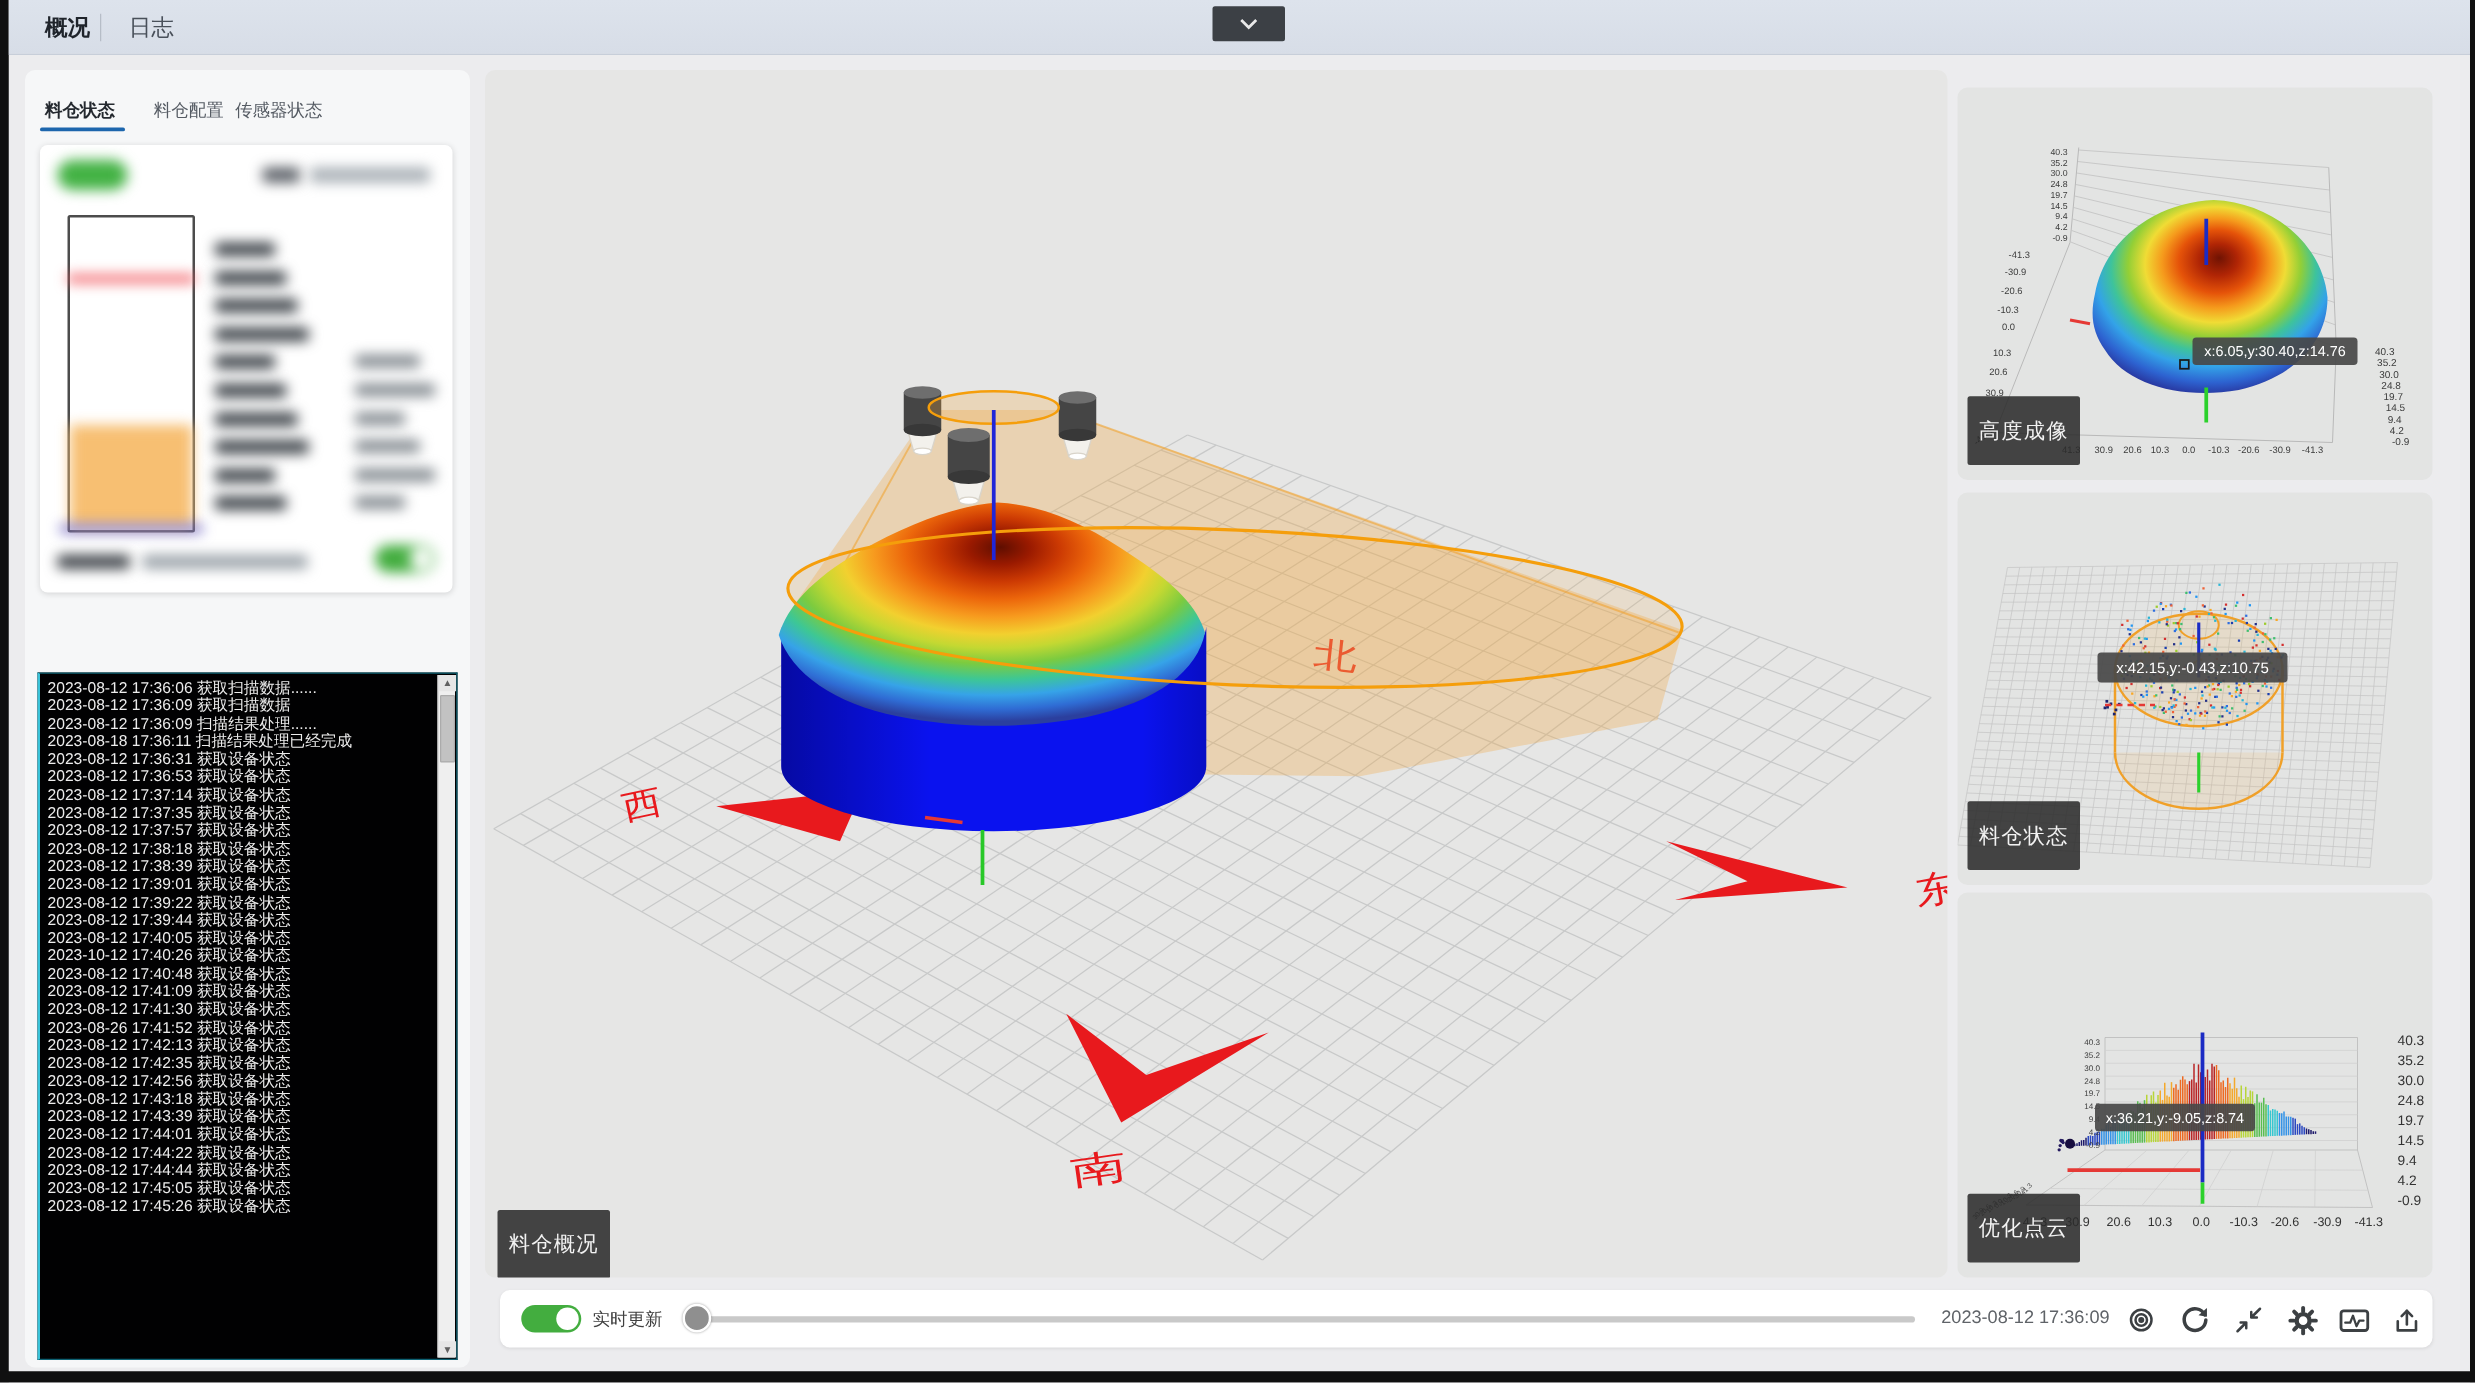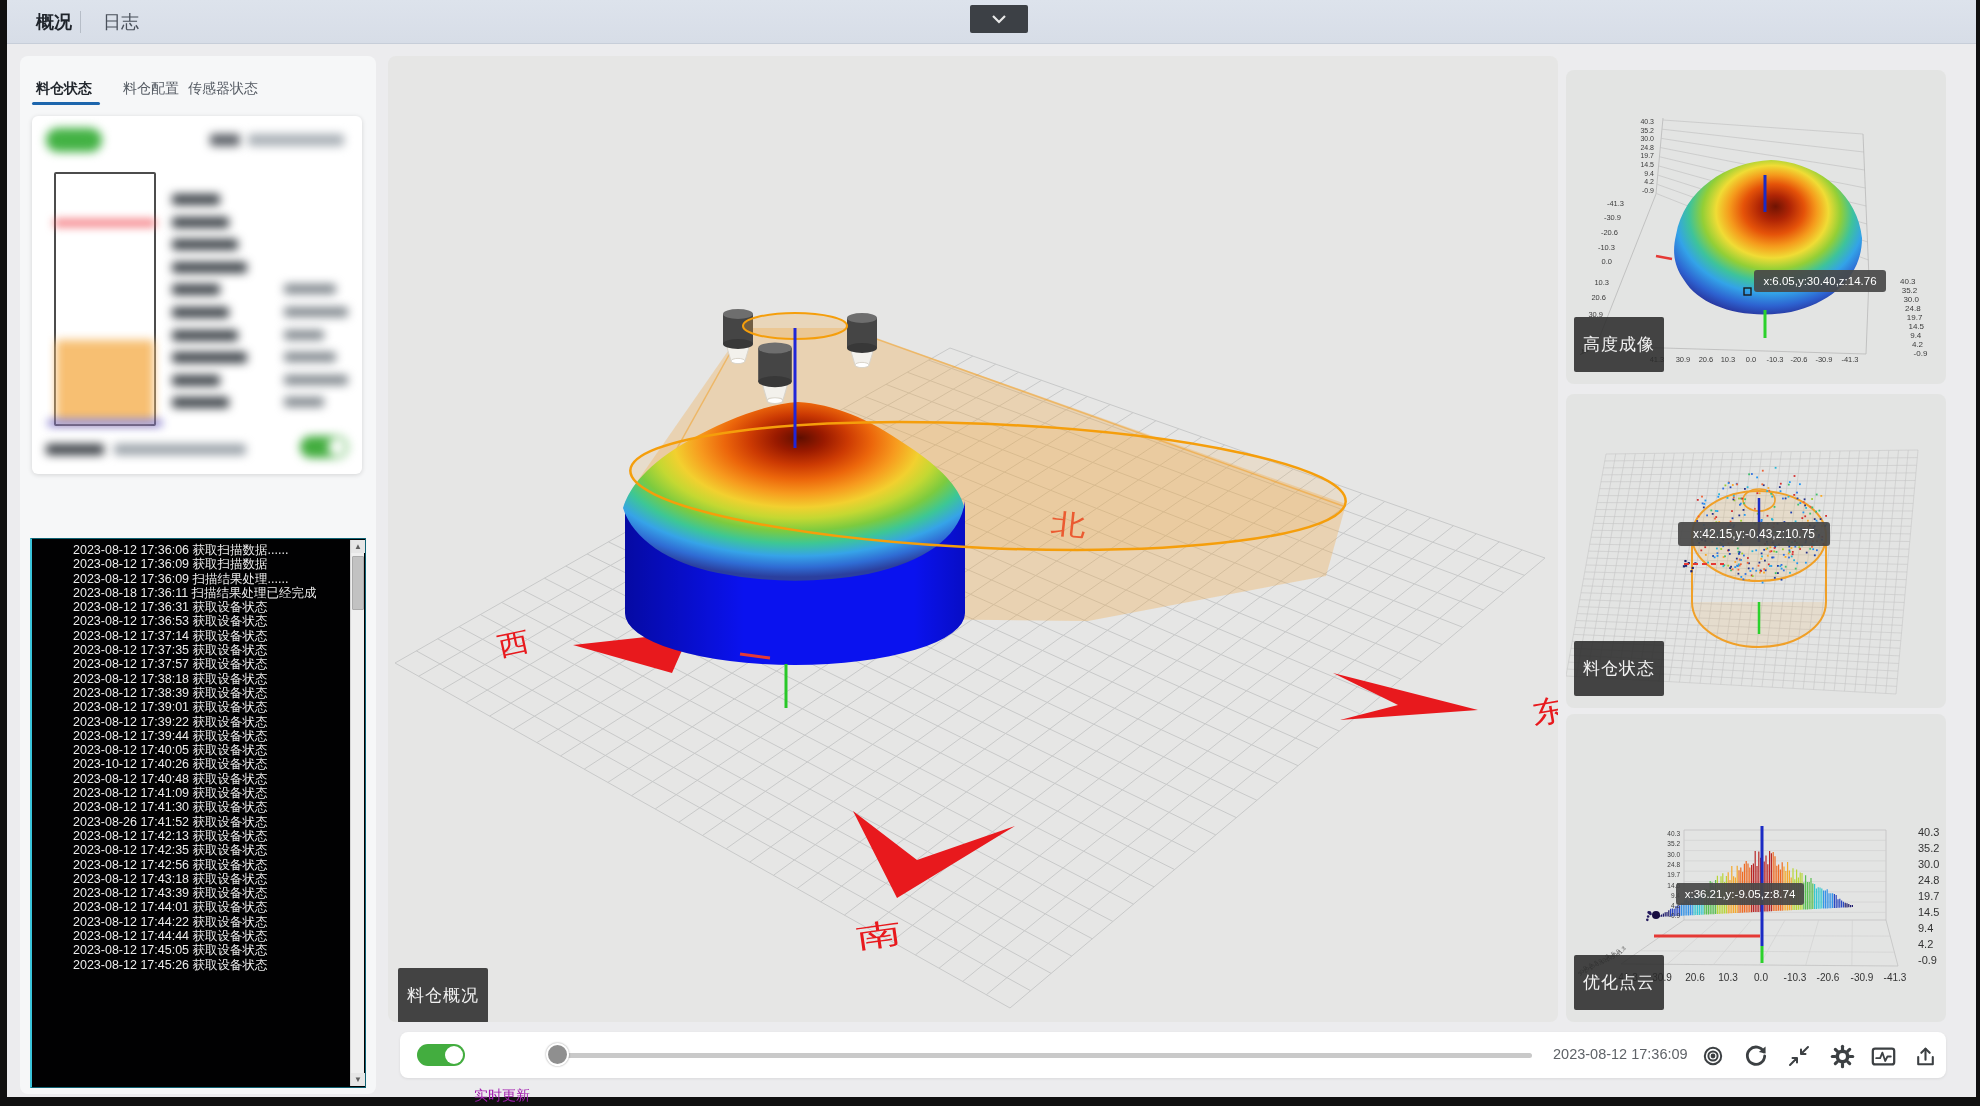--- a/index.html
+++ b/index.html
@@ -100,21 +100,21 @@
         </div>
       <div class="abs blur blob" style="left:14px;top:328px;width:58px;height:11px;background:#3a3f45;"></div>
       <div class="abs blur blob" style="left:82px;top:328px;width:132px;height:11px;background:#9aa2a9;"></div>
       <div class="toggle blur" style="left:268px;top:320px;">
           <div class="knob"></div>
         </div>
     </div>
 
 
     <div id="console" class="abs">
-      <div id="log-list" style="padding-top:4px;margin-left:35px;">
+      <div id="log-list" style="padding-top:4px;">
           <div class="log-line">2023-08-12 17:36:06 获取扫描数据......</div>
           <div class="log-line">2023-08-12 17:36:09 获取扫描数据</div>
           <div class="log-line">2023-08-12 17:36:09 扫描结果处理......</div>
           <div class="log-line">2023-08-18 17:36:11 扫描结果处理已经完成</div>
           <div class="log-line">2023-08-12 17:36:31 获取设备状态</div>
           <div class="log-line">2023-08-12 17:36:53 获取设备状态</div>
           <div class="log-line">2023-08-12 17:37:14 获取设备状态</div>
           <div class="log-line">2023-08-12 17:37:35 获取设备状态</div>
           <div class="log-line">2023-08-12 17:37:57 获取设备状态</div>
           <div class="log-line">2023-08-12 17:38:18 获取设备状态</div>
@@ -989,21 +989,21 @@
         <text x="174" y="184" font-size="11.5" fill="#ffffff" text-anchor="middle">x:36.21,y:-9.05,z:8.74</text>
       </g>
     </svg>
     <div class="abs badge" style="left:8px;bottom:12px;">优化点云</div>
   </div>
 
   <div id="bottom-bar" class="abs">
     <div class="toggle" style="left:17px;top:12px;">
         <div class="knob"></div>
       </div>
-    <span class="abs" style="left:74px;top:15px;font-size:14px;color:#a21caf;margin-top:40px;">实时更新</span>
+    <span class="abs" style="left:74px;top:15px;font-size:14px;color:#404040;">实时更新</span>
     <div id="slider-track" class="abs"></div>
     <div id="slider-handle" class="abs"></div>
     <span id="bb-time" class="abs">2023-08-12 17:36:09</span>
 
     <div class="bb-icon abs" style="left:1298px;">
       <svg width="24" height="24" viewBox="0 0 24 24">
         <circle cx="12" cy="12" r="8.2"></circle>
           <circle cx="12" cy="12" r="4.6"></circle>
           <circle cx="12" cy="12" r="1.4" fill="#3c4043"></circle>
       </svg>

